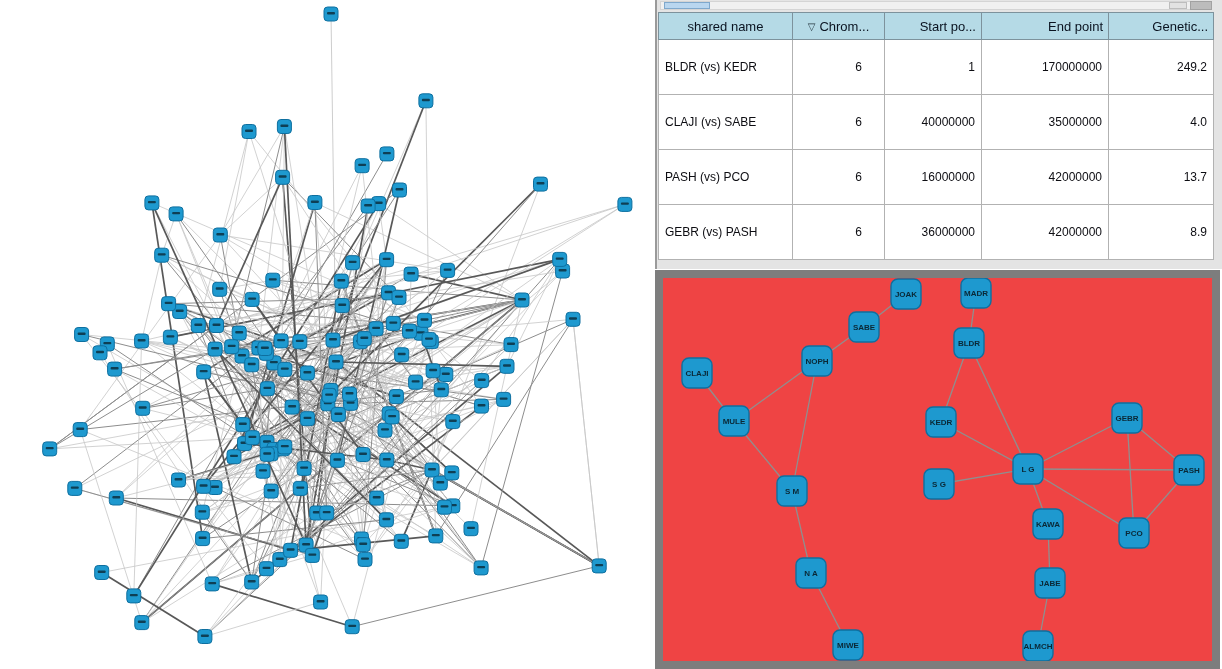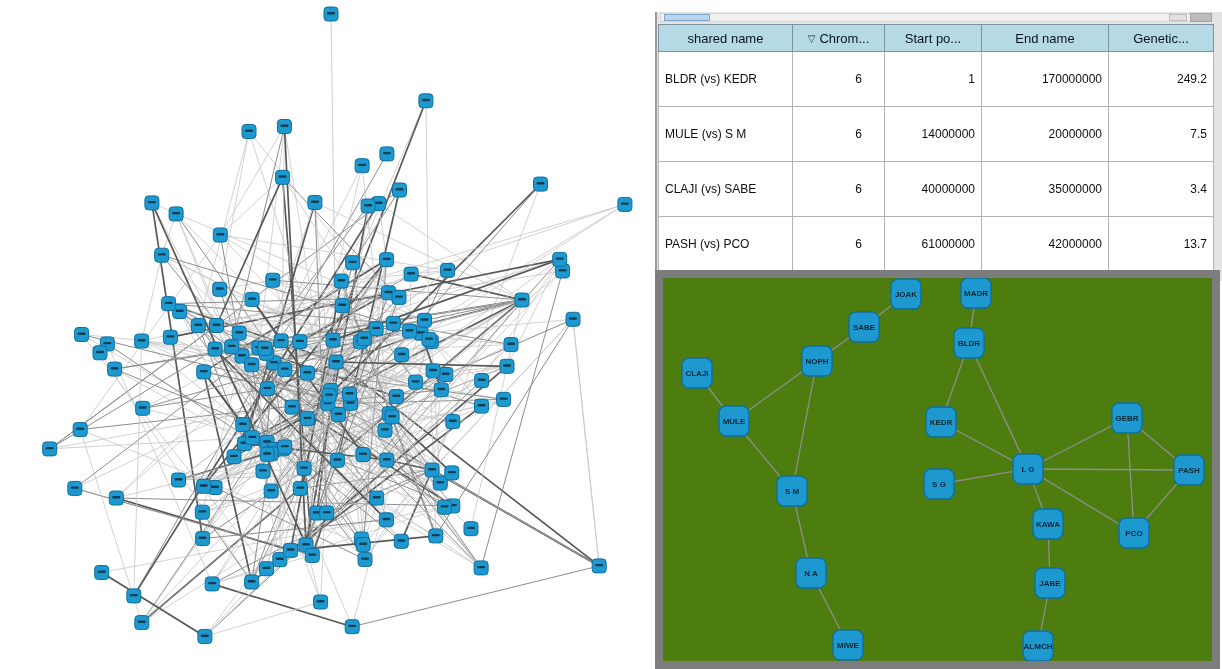--- a/index.html
+++ b/index.html
@@ -6,21 +6,21 @@
   body{
     width:1222px;height:669px;position:relative;background:#ffffff;
     font-family:"Liberation Sans",sans-serif;overflow:hidden;
   }
   
   #overview-panel{position:absolute;left:0;top:0;width:655px;height:669px;background:#ffffff;}
   #overview-svg{display:block;width:655px;height:669px;}
   
   #table-panel{
     position:absolute;left:655px;top:0;width:567px;height:269px;
-    background:#e4e4e4;border-left:2px solid #9a9a9a;box-sizing:border-box;margin-top:12px;
+    background:#e4e4e4;border-left:2px solid #9a9a9a;box-sizing:border-box;
   }
   .hscroll{
     position:absolute;left:3px;top:1px;width:552px;height:9px;
     background:#f0f0f0;border:1px solid #d4d4d4;box-sizing:border-box;
   }
   .hthumb{
     position:absolute;left:3px;top:0px;width:46px;height:7px;
     background:#b9d6ef;border:1px solid #7fa8cc;box-sizing:border-box;
   }
   .hbtn{
@@ -40,34 +40,34 @@
   #edge-table col.c1{width:92px;}
   #edge-table col.c2{width:97px;}
   #edge-table col.c3{width:127px;}
   #edge-table col.c4{width:105px;}
   #edge-table th{
     background:#b5dae6;color:#0a1320;font-size:13px;font-weight:normal;
     height:26px;border:1px solid #7d929c;padding:0 5px;white-space:nowrap;
     overflow:hidden;
   }
   #edge-table th.hdr-center{text-align:center;}
-  #edge-table th.hdr-right{text-align:center;}
+  #edge-table th.hdr-right{text-align:right;}
   #edge-table td{
     font-size:12px;color:#0d0d12;height:22px;line-height:22px;
     border:1px solid #b2b2b2;padding:16px 6px;background:#ffffff;
     white-space:nowrap;overflow:hidden;
   }
   #edge-table td.cell-name{text-align:left;}
   #edge-table td.cell-chrom{text-align:right;padding-right:22px;}
   #edge-table td.num{text-align:right;}
   .filter-glyph{font-size:10px;margin-right:4px;color:#24363f;display:inline-block;transform:translateY(-1px);}
   
   #detail-panel{
     position:absolute;left:655px;top:270px;width:565px;height:399px;
-    border:8px solid #7d7d7d;background:#4d7c0f;box-sizing:border-box;
+    border:8px solid #7d7d7d;background:#ef4444;box-sizing:border-box;
   }
   #detail-svg{display:block;width:549px;height:383px;}
   text{user-select:none;}
 </style>
 </head>
 <body>
 
 <div id="root">
 
   <div id="overview-panel">
@@ -1110,52 +1110,52 @@
           <col class="c3">
           <col class="c4">
       </colgroup>
       <thead>
         <tr>
           <th class="hdr-center">shared name</th>
           <th class="hdr-center">
             <span class="filter-glyph">▽</span><span>Chrom...</span>
           </th>
           <th class="hdr-right">Start po...</th>
-          <th class="hdr-right">End name</th>
+          <th class="hdr-right">End point</th>
           <th class="hdr-right">Genetic...</th>
         </tr>
       </thead>
       <tbody id="table-body">
           <tr>
             <td class="cell-name">BLDR (vs) KEDR</td>
             <td class="cell-chrom">6</td>
             <td class="num">1</td>
             <td class="num">170000000</td>
             <td class="num">249.2</td>
           </tr>
           <tr>
-            <td class="cell-name">MULE (vs) S M</td>
-            <td class="cell-chrom">6</td>
-            <td class="num">14000000</td>
-            <td class="num">20000000</td>
-            <td class="num">7.5</td>
-          </tr>
-          <tr>
             <td class="cell-name">CLAJI (vs) SABE</td>
             <td class="cell-chrom">6</td>
             <td class="num">40000000</td>
             <td class="num">35000000</td>
-            <td class="num">3.4</td>
+            <td class="num">4.0</td>
           </tr>
           <tr>
             <td class="cell-name">PASH (vs) PCO</td>
             <td class="cell-chrom">6</td>
-            <td class="num">61000000</td>
+            <td class="num">16000000</td>
             <td class="num">42000000</td>
             <td class="num">13.7</td>
+          </tr>
+          <tr>
+            <td class="cell-name">GEBR (vs) PASH</td>
+            <td class="cell-chrom">6</td>
+            <td class="num">36000000</td>
+            <td class="num">42000000</td>
+            <td class="num">8.9</td>
           </tr>
         </tbody>
     </table>
   </div>
 
   <div id="detail-panel">
     <svg id="detail-svg" viewBox="0 0 549 383" xmlns="http://www.w3.org/2000/svg">
         <line x1="243" y1="16" x2="201" y2="49" stroke="#8f8f8f" stroke-width="1.3"></line>
         <line x1="201" y1="49" x2="154" y2="83" stroke="#8f8f8f" stroke-width="1.3"></line>
         <line x1="154" y1="83" x2="71" y2="143" stroke="#8f8f8f" stroke-width="1.3"></line>

